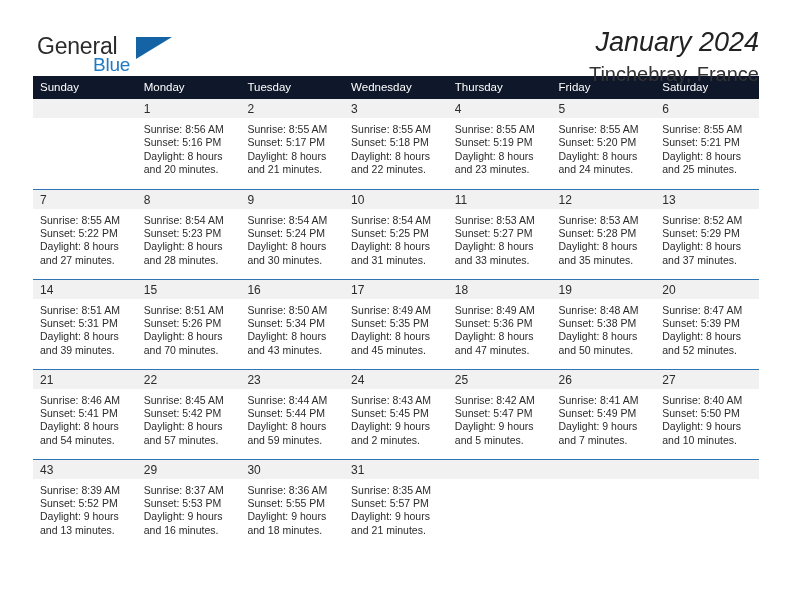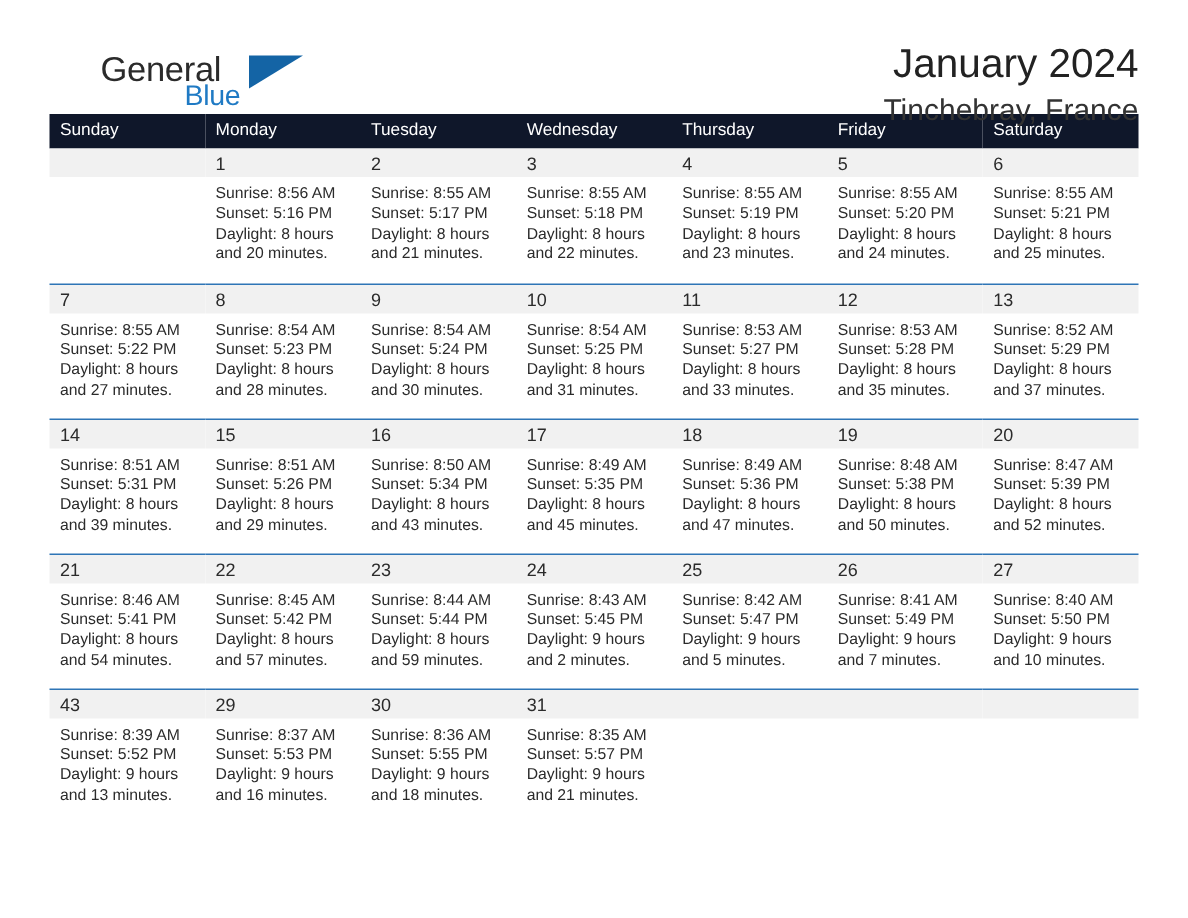--- a/index.html
+++ b/index.html
@@ -24,21 +24,20 @@
   }
 
   
   .header {
     display: flex;
     align-items: flex-start;
     justify-content: space-between;
     padding-top: 26px;
     height: 72px;
     box-sizing: border-box;
-    margin-left: 30px;
   }
 
   .brand {
     position: relative;
     width: 180px;
     height: 58px;
   }
   .brand-general {
     position: absolute;
     left: 4px;
@@ -69,20 +68,21 @@
 
   .title-block {
     text-align: right;
     padding-top: 2px;
   }
   .cal-title {
     font-size: 27px;
     color: #222222;
     line-height: 1.05;
     white-space: nowrap;
+    font-style: italic;
   }
   .cal-subtitle {
     font-size: 20px;
     color: #333333;
     margin-top: 7px;
     white-space: nowrap;
   }
 
   
   .calendar {
@@ -314,21 +314,21 @@
             <div>Daylight: 8 hours</div>
             <div>and 39 minutes.</div>
           </div>
         </td>
         <td>
           <div class="daynum">15</div>
           <div class="cellinfo">
             <div>Sunrise: 8:51 AM</div>
             <div>Sunset: 5:26 PM</div>
             <div>Daylight: 8 hours</div>
-            <div>and 29 minutes.</div>
+            <div>and 70 minutes.</div>
           </div>
         </td>
         <td>
           <div class="daynum">16</div>
           <div class="cellinfo">
             <div>Sunrise: 8:50 AM</div>
             <div>Sunset: 5:34 PM</div>
             <div>Daylight: 8 hours</div>
             <div>and 43 minutes.</div>
           </div>

